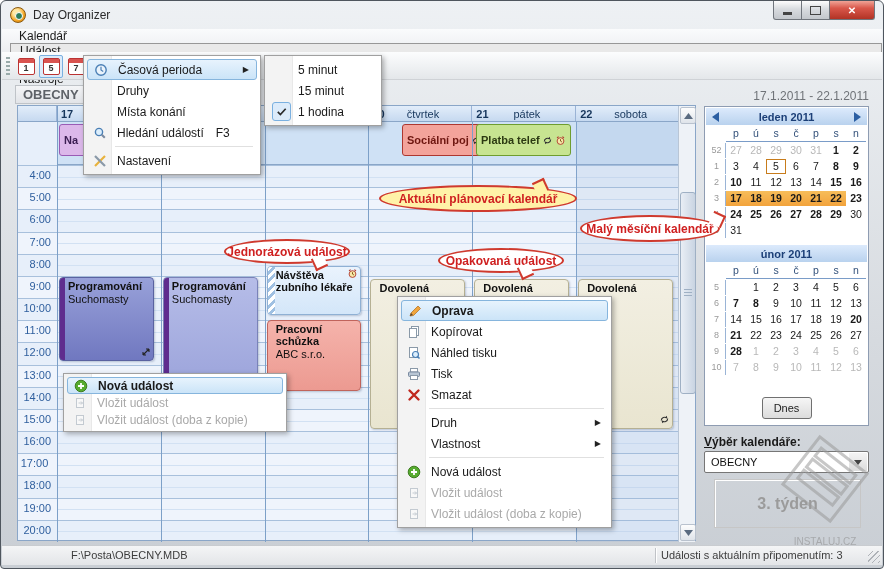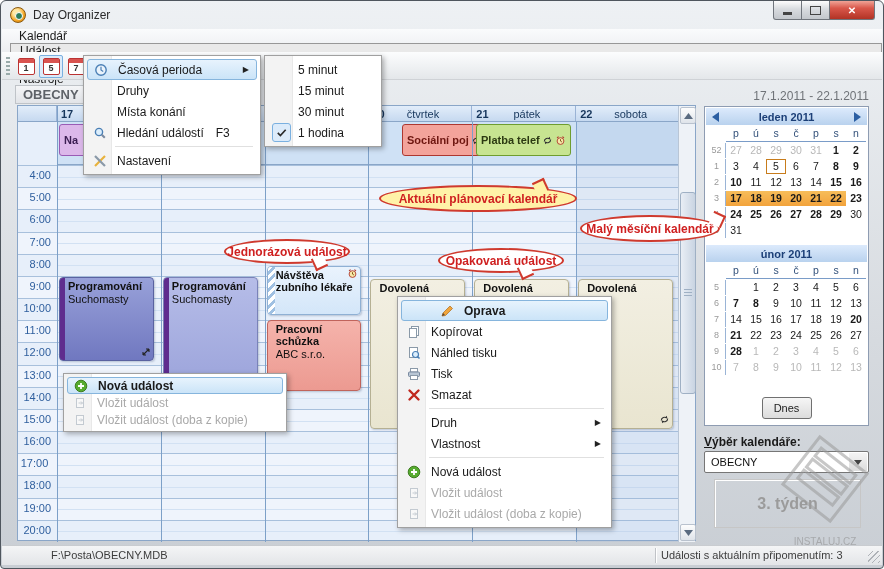--- a/index.html
+++ b/index.html
@@ -138,21 +138,21 @@
   .select .drop::after{content:"";width:0;height:0;border-left:4px solid transparent;border-right:4px solid transparent;
     border-top:5px solid #444;}
   .weekbox{position:absolute;left:713px;top:478px;width:145px;height:47px;border:1px solid #c6c6c6;
     box-shadow:inset 1px 1px 0 #fff;display:flex;align-items:center;justify-content:center;
     font-size:16px;font-weight:bold;color:#9b9b9b;}
   .watermark{position:absolute;left:772px;top:430px;width:104px;height:118px;opacity:.55;pointer-events:none;z-index:25;}
   .watermark .wm-text{position:absolute;left:0;bottom:2px;width:100%;text-align:center;font-size:10px;color:#8a8a8a;}
   
   .statusbar{position:absolute;left:1px;right:1px;top:544px;height:19px;background:linear-gradient(#f4f5f6,#e3e5e8);
     border-top:1px solid #c9ccd0;font-size:11px;color:#3c3c3c;}
-  .sb-left{position:absolute;left:2px;top:3px;padding-left:47px;}
+  .sb-left{position:absolute;left:22px;top:3px;padding-left:47px;}
   .sb-right{position:absolute;left:659px;top:3px;}
   .sb-div{position:absolute;left:653px;top:2px;bottom:2px;width:1px;background:#c0c3c7;box-shadow:1px 0 0 #fff;}
   .sb-grip{position:absolute;right:2px;bottom:2px;width:12px;height:12px;
     background:repeating-linear-gradient(135deg,transparent 0 3px,#aeb2b7 3px 4px);}
   .z30{z-index:30}.z40{z-index:40}.z50{z-index:50}.z55{z-index:55}
 </style>
 </head>
 <body>
 
 <div class="window">
@@ -464,36 +464,32 @@
   <div class="menu gutter z55" id="period-submenu" style="left:263px;top:54px;width:118px">
       <div class="mi" style="height: 21px;">
         <div class="mic"></div>
         <div class="ml">5 minut</div>
       </div>
       <div class="mi" style="height: 21px;">
         <div class="mic"></div>
         <div class="ml">15 minut</div>
       </div>
       <div class="mi" style="height: 21px;">
-        <div class="mic"></div>
-        <div class="ml">30 minut</div>
-      </div>
-      <div class="mi" style="height: 21px;">
         <div class="mic">
           <div class="chkbox">
             <svg width="13" height="13" viewBox="0 0 14 14">
               <path d="M3 7.5l2.8 2.8L11.5 4" fill="none" stroke="#2b2b2b" stroke-width="1.8"></path>
             </svg>
           </div>
         </div>
         <div class="ml">1 hodina</div>
       </div>
     </div>
   <div class="menu gutter z40" id="context-menu" style="left:396px;top:295px;width:215px">
-      <div class="mi hl bold" style="height: 21px; padding-left: 32px;">
+      <div class="mi hl bold" style="height: 21px;">
         <div class="mic">
           <svg width="14" height="14" viewBox="0 0 14 14">
             <path d="M2 12l1-3 7-7 2.5 2.5-7 7z" fill="#f0a53c" stroke="#b5762a" stroke-width=".8"></path>
             <path d="M2 12l1-3 2 2z" fill="#5a4632"></path>
           </svg>
         </div>
         <div class="ml">Oprava</div>
       </div>
       <div class="mi" style="height: 21px;">
         <div class="mic">

